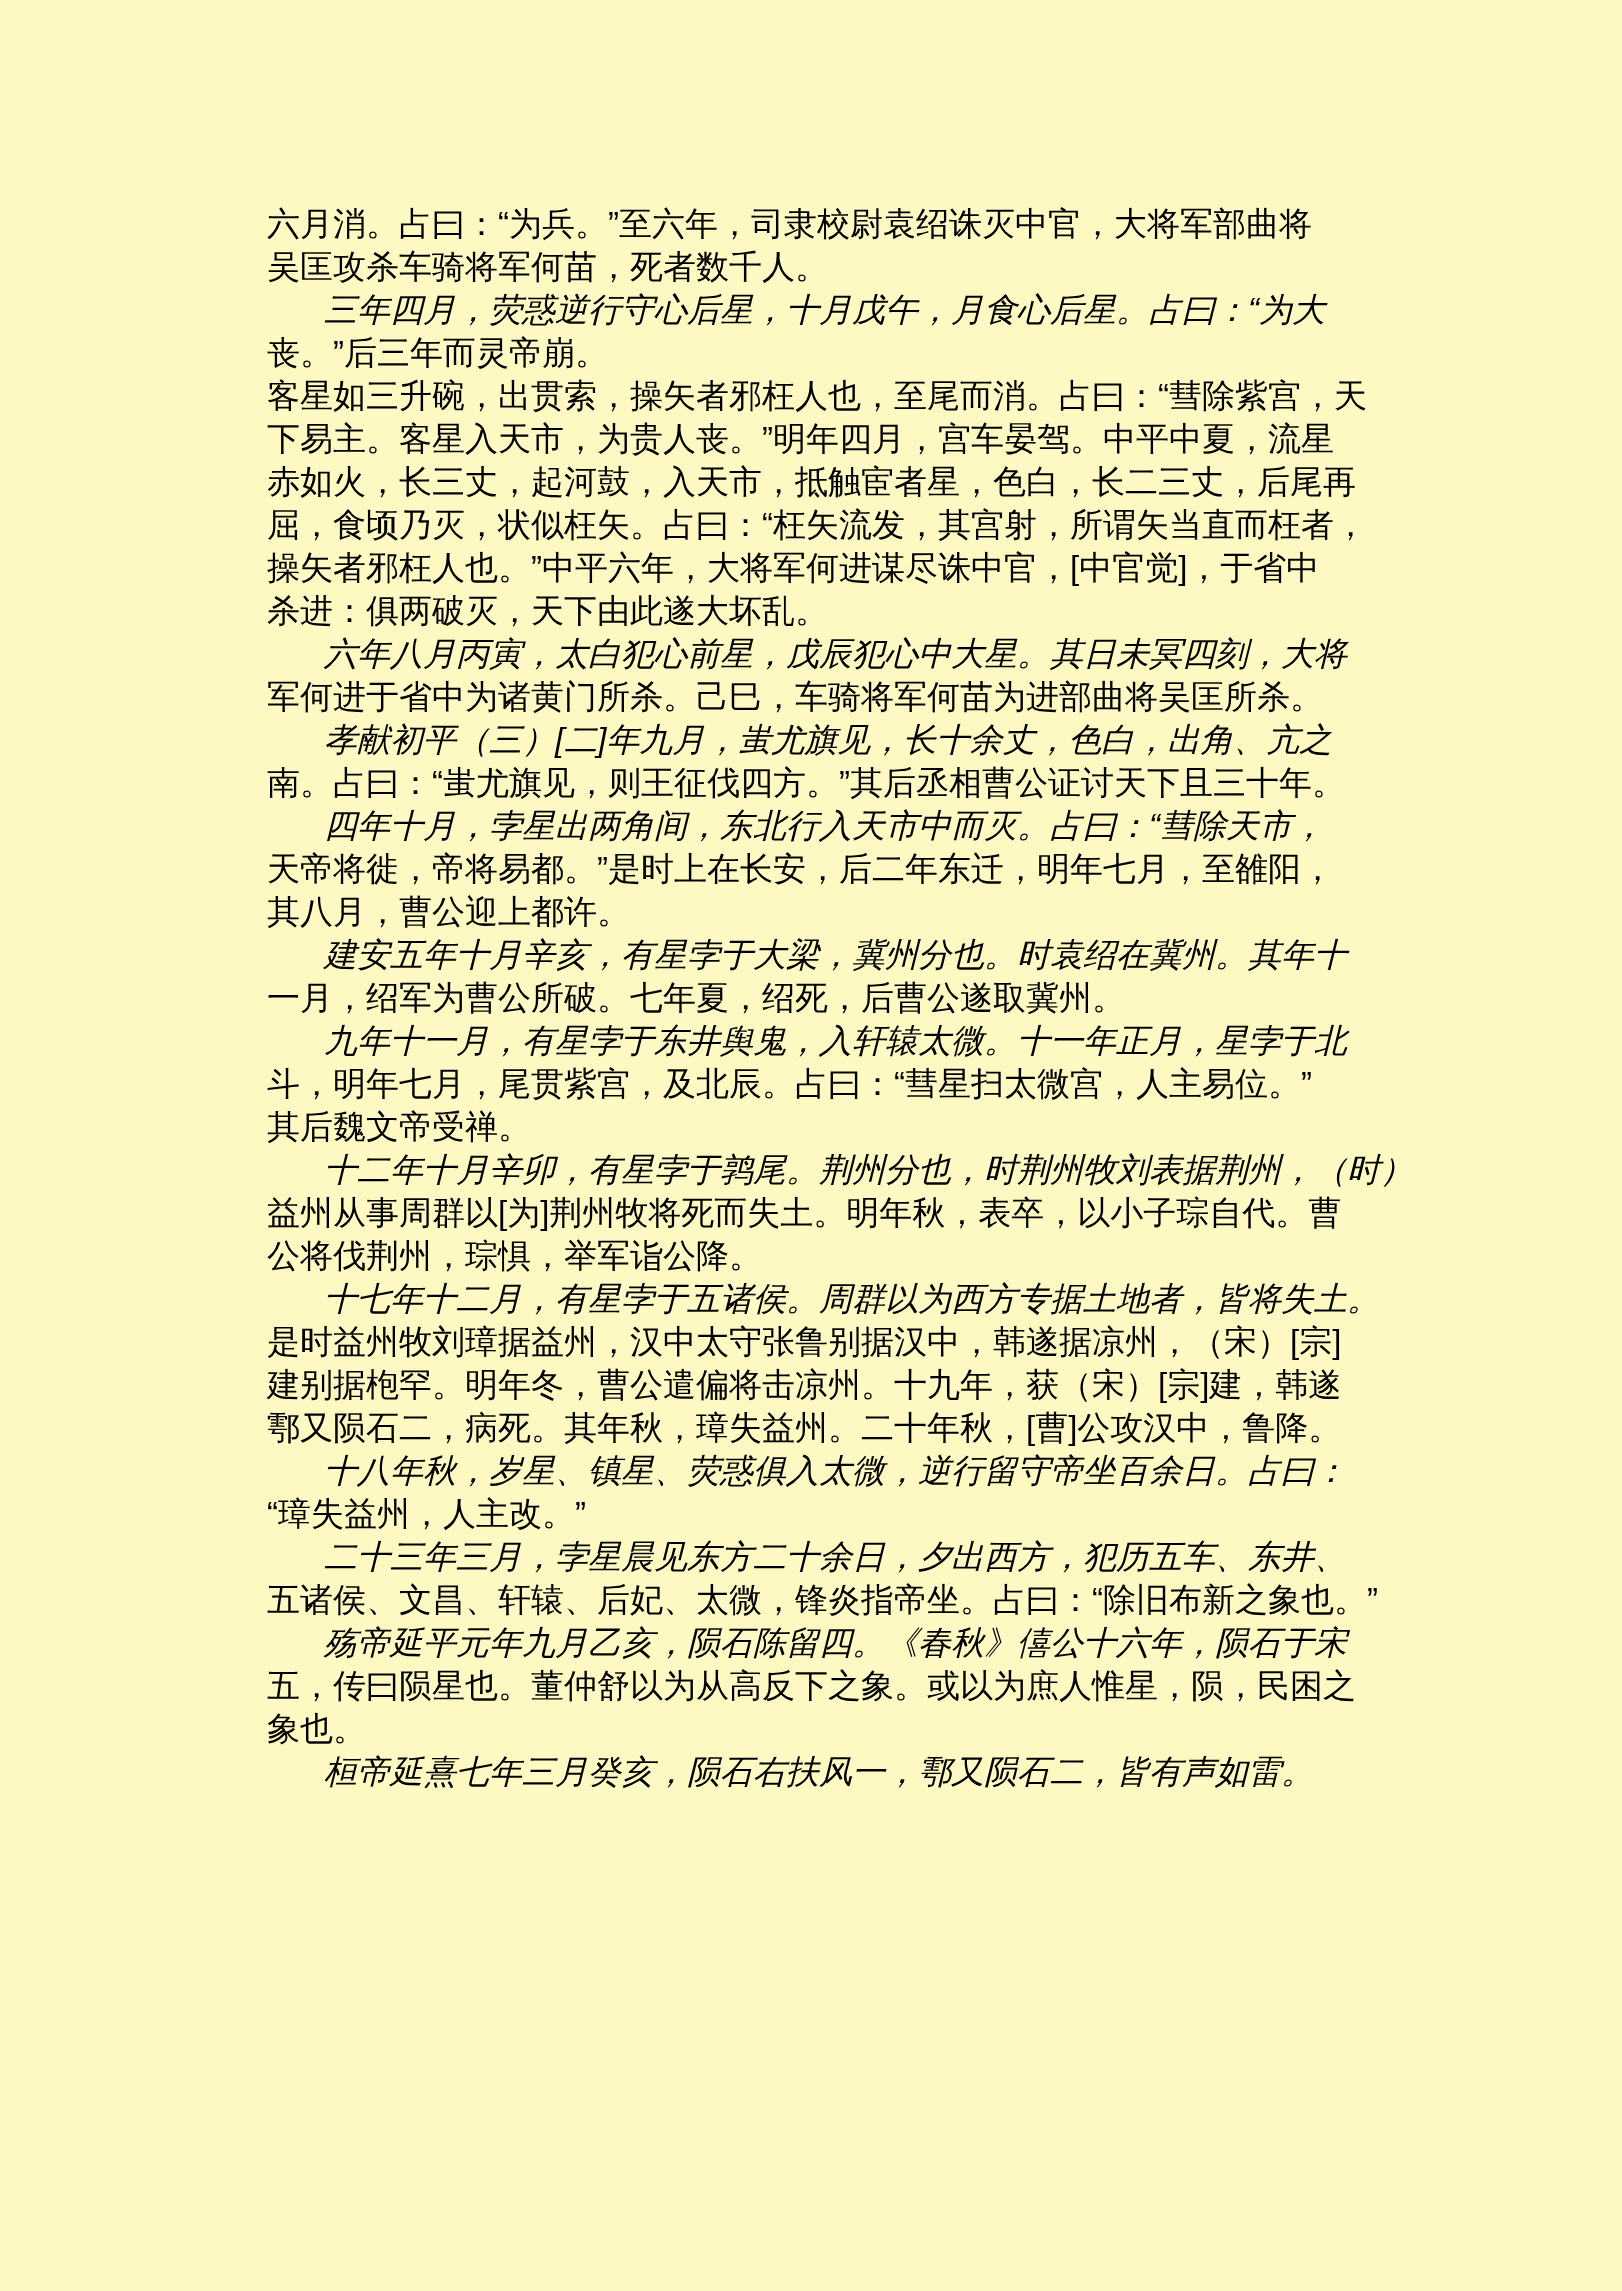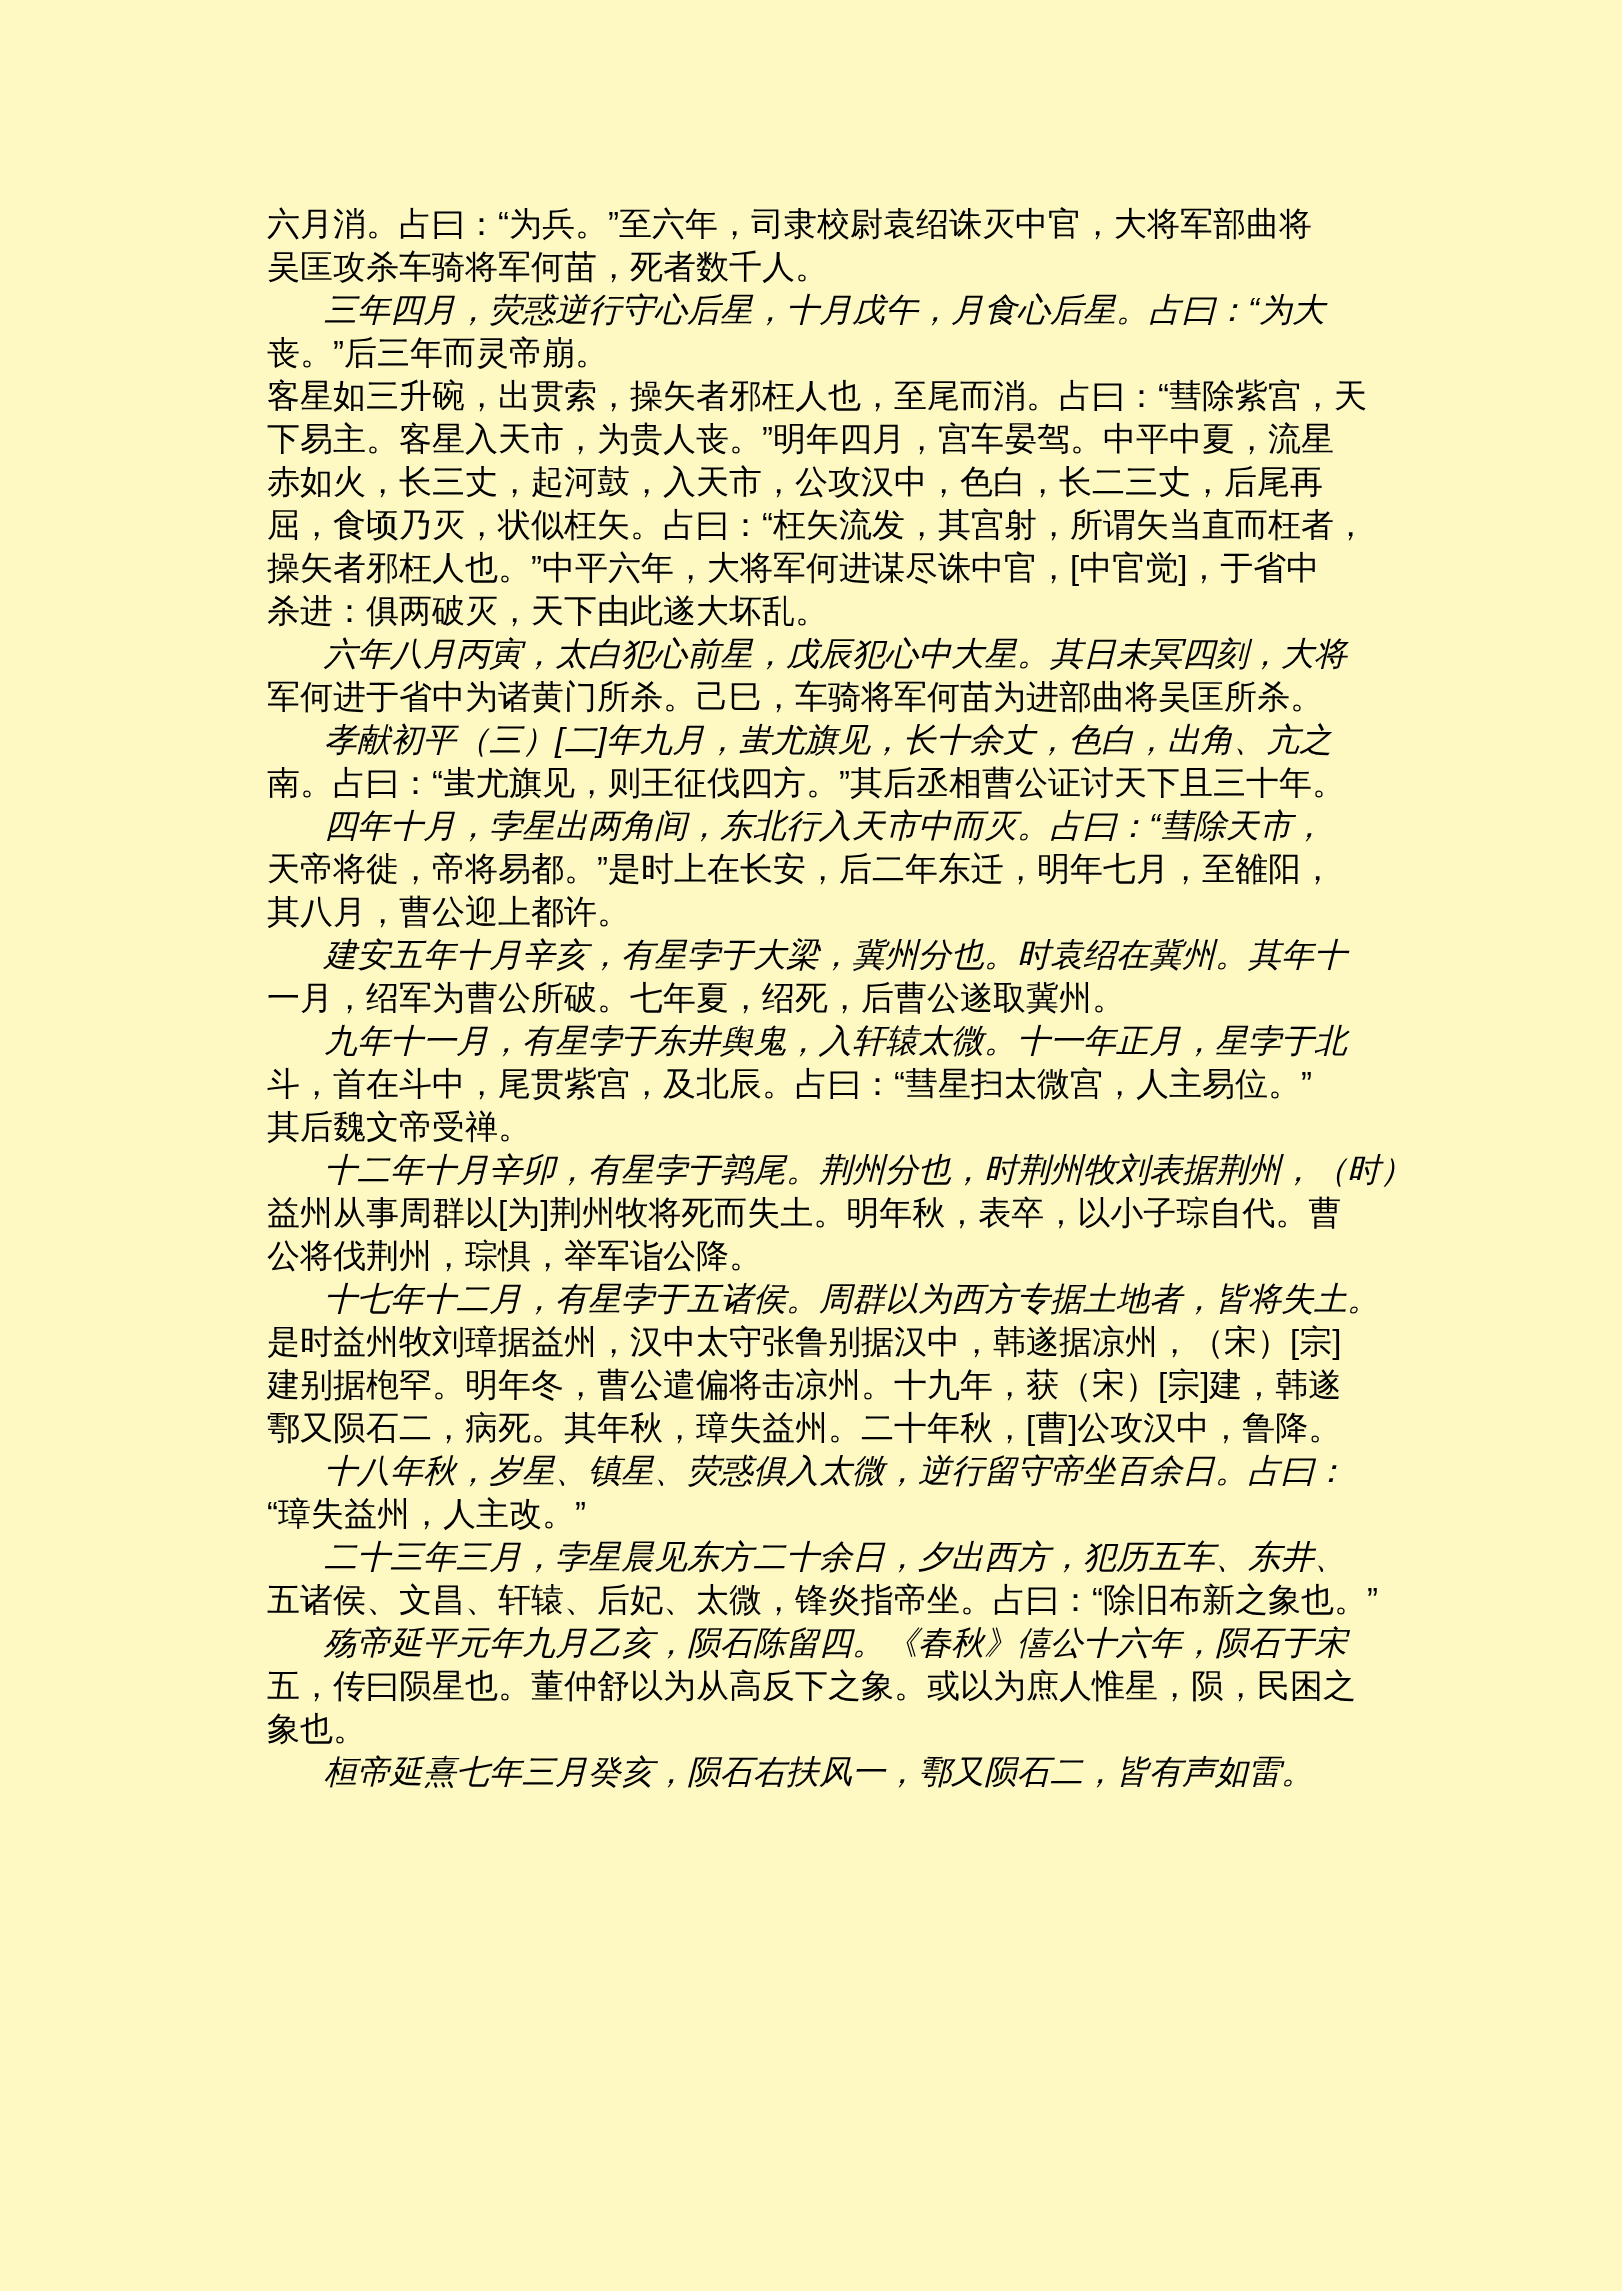--- a/index.html
+++ b/index.html
@@ -46,35 +46,35 @@
 <body>
 
 <div class="page">
   <div class="text-block" id="text-block">
       <div class="text-line">六月消。占曰：“为兵。”至六年，司隶校尉袁绍诛灭中官，大将军部曲将</div>
       <div class="text-line">吴匡攻杀车骑将军何苗，死者数千人。</div>
       <div class="text-line indent">三年四月，荧惑逆行守心后星，十月戊午，月食心后星。占曰：“为大</div>
       <div class="text-line">丧。”后三年而灵帝崩。</div>
       <div class="text-line">客星如三升碗，出贯索，操矢者邪枉人也，至尾而消。占曰：“彗除紫宫，天</div>
       <div class="text-line">下易主。客星入天市，为贵人丧。”明年四月，宫车晏驾。中平中夏，流星</div>
-      <div class="text-line">赤如火，长三丈，起河鼓，入天市，公攻汉中，色白，长二三丈，后尾再</div>
+      <div class="text-line">赤如火，长三丈，起河鼓，入天市，抵触宦者星，色白，长二三丈，后尾再</div>
       <div class="text-line">屈，食顷乃灭，状似枉矢。占曰：“枉矢流发，其宫射，所谓矢当直而枉者，</div>
       <div class="text-line">操矢者邪枉人也。”中平六年，大将军何进谋尽诛中官，[中官觉]，于省中</div>
       <div class="text-line">杀进：俱两破灭，天下由此遂大坏乱。</div>
       <div class="text-line indent">六年八月丙寅，太白犯心前星，戊辰犯心中大星。其日未冥四刻，大将</div>
       <div class="text-line">军何进于省中为诸黄门所杀。己巳，车骑将军何苗为进部曲将吴匡所杀。</div>
       <div class="text-line indent">孝献初平（三）[二]年九月，蚩尤旗见，长十余丈，色白，出角、亢之</div>
       <div class="text-line">南。占曰：“蚩尤旗见，则王征伐四方。”其后丞相曹公证讨天下且三十年。</div>
       <div class="text-line indent">四年十月，孛星出两角间，东北行入天市中而灭。占曰：“彗除天市，</div>
       <div class="text-line">天帝将徙，帝将易都。”是时上在长安，后二年东迁，明年七月，至雒阳，</div>
       <div class="text-line">其八月，曹公迎上都许。</div>
       <div class="text-line indent">建安五年十月辛亥，有星孛于大梁，冀州分也。时袁绍在冀州。其年十</div>
       <div class="text-line">一月，绍军为曹公所破。七年夏，绍死，后曹公遂取冀州。</div>
       <div class="text-line indent">九年十一月，有星孛于东井舆鬼，入轩辕太微。十一年正月，星孛于北</div>
-      <div class="text-line">斗，首在斗中，尾贯紫宫，及北辰。占曰：“彗星扫太微宫，人主易位。”</div>
+      <div class="text-line">斗，明年七月，尾贯紫宫，及北辰。占曰：“彗星扫太微宫，人主易位。”</div>
       <div class="text-line">其后魏文帝受禅。</div>
       <div class="text-line indent">十二年十月辛卯，有星孛于鹑尾。荆州分也，时荆州牧刘表据荆州，（时）</div>
       <div class="text-line">益州从事周群以[为]荆州牧将死而失土。明年秋，表卒，以小子琮自代。曹</div>
       <div class="text-line">公将伐荆州，琮惧，举军诣公降。</div>
       <div class="text-line indent">十七年十二月，有星孛于五诸侯。周群以为西方专据土地者，皆将失土。</div>
       <div class="text-line">是时益州牧刘璋据益州，汉中太守张鲁别据汉中，韩遂据凉州，（宋）[宗]</div>
       <div class="text-line">建别据枹罕。明年冬，曹公遣偏将击凉州。十九年，获（宋）[宗]建，韩遂</div>
       <div class="text-line">鄠又陨石二，病死。其年秋，璋失益州。二十年秋，[曹]公攻汉中，鲁降。</div>
       <div class="text-line indent">十八年秋，岁星、镇星、荧惑俱入太微，逆行留守帝坐百余日。占曰：</div>
       <div class="text-line">“璋失益州，人主改。”</div>

